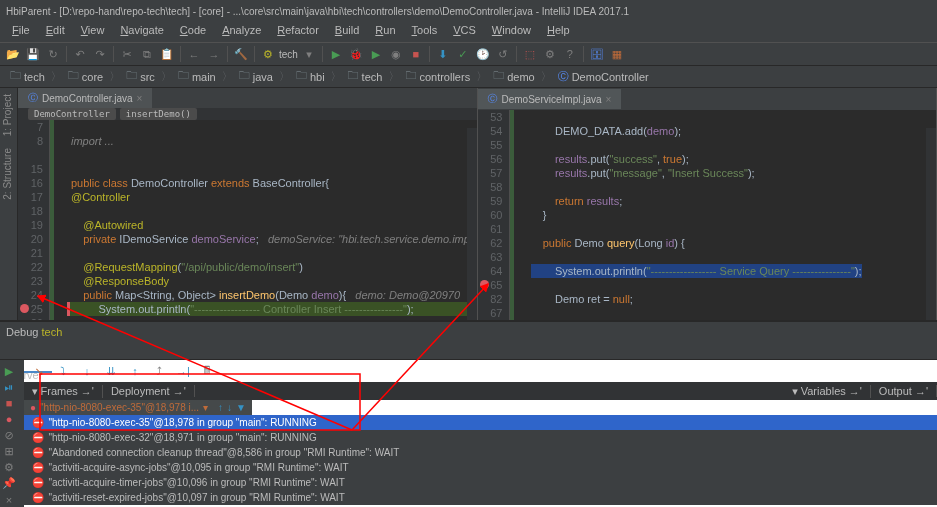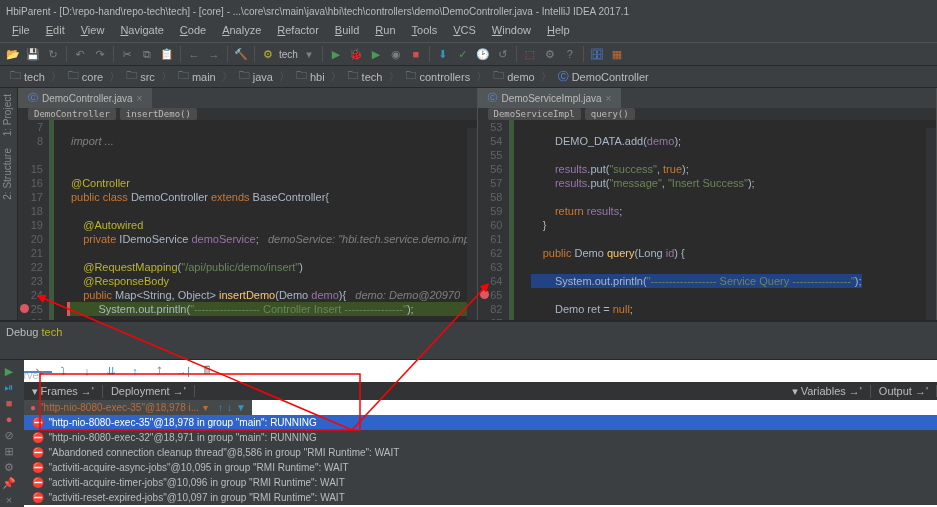--- a/index.html
+++ b/index.html
@@ -210,46 +210,42 @@
           <div class="gutter-line">23</div>
           <div class="gutter-line">24</div>
           <div class="gutter-line">25<span class="breakpoint"></span></div>
           <div class="gutter-line">26</div>
         </div>
       <div class="code" id="leftCode">
           <div class="code-line"></div>
           <div class="code-line"><span class="com">import ...</span></div>
           <div class="code-line"></div>
           <div class="code-line"></div>
+          <div class="code-line"><span class="kw">public class</span> DemoController <span class="kw">extends</span> BaseController{</div>
           <div class="code-line"><span class="anno">@Controller</span></div>
-          <div class="code-line"><span class="kw">public class</span> DemoController <span class="kw">extends</span> BaseController{</div>
           <div class="code-line"></div>
           <div class="code-line"><span class="anno">    @Autowired</span></div>
           <div class="code-line">    <span class="kw">private</span> IDemoService <span class="id">demoService</span>;   <span class="com">demoService: "hbi.tech.service.demo.impl.Dem</span></div>
           <div class="code-line"></div>
           <div class="code-line">    <span class="anno">@RequestMapping</span>(<span class="str">"/api/public/demo/insert"</span>)</div>
           <div class="code-line"><span class="anno">    @ResponseBody</span></div>
           <div class="code-line">    <span class="kw">public</span> Map&lt;String, Object&gt; <span class="method">insertDemo</span>(Demo <span class="id">demo</span>){   <span class="com">demo: Demo@20970</span></div>
           <div class="code-line hl-line">        System.out.println(<span class="str">"------------------ Controller Insert ----------------"</span>);</div>
           <div class="code-line"></div>
         </div>
     </div>
     <div class="scroll-track"></div>
   </div>
   <div class="editor-pane" id="rightPane">
     <div class="editor-tabs">
       <div class="editor-tab">
         <span class="class-icon">Ⓒ</span>
         <span>DemoServiceImpl.java</span>
         <span class="tab-close">×</span>
       </div>
-    </div>
-    <div class="editor-subcrumbs">
-      <span class="chip">DemoServiceImpl</span>
-      <span class="chip">query()</span>
     </div>
     <div class="code-area">
       <div class="gutter" id="rightGutter">
           <div class="gutter-line">53</div>
           <div class="gutter-line">54</div>
           <div class="gutter-line">55</div>
           <div class="gutter-line">56</div>
           <div class="gutter-line">57</div>
           <div class="gutter-line">58</div>
           <div class="gutter-line">59</div>

